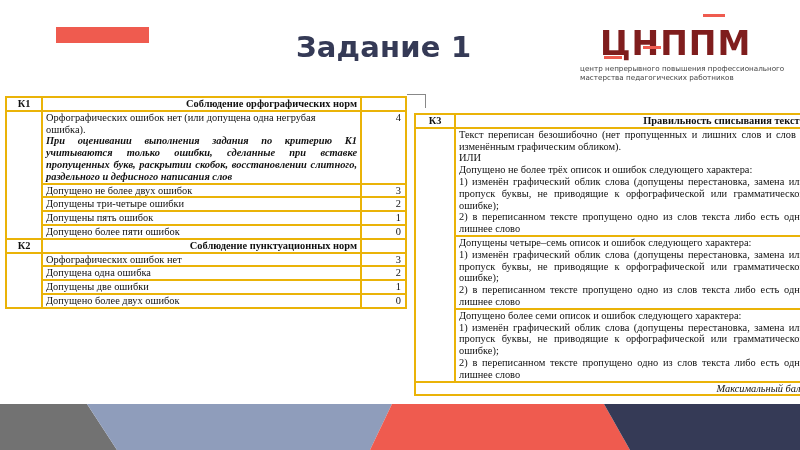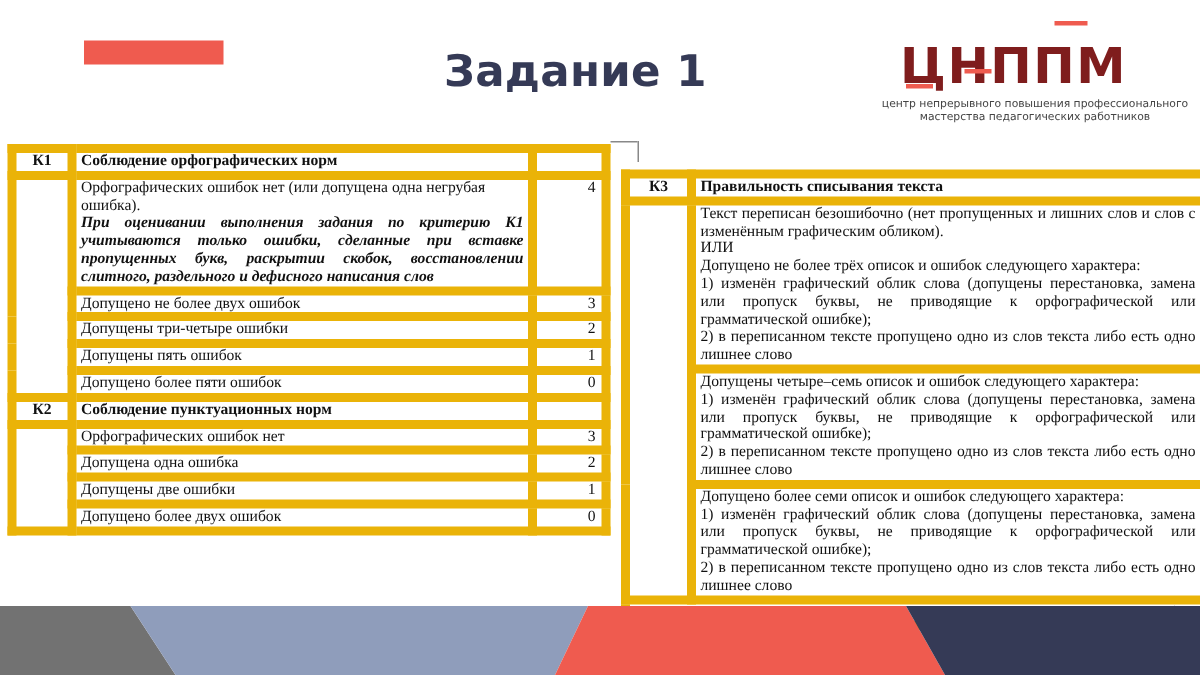--- a/index.html
+++ b/index.html
@@ -22,28 +22,28 @@
     .logo { position:absolute; left:580px; top:12px; width:210px; height:70px; }
     .logo-word {
       position:absolute; left:20px; top:14px;
       font-family:"DejaVu Sans", sans-serif; font-weight:bold;
       font-size:33px; color:#7f1d1d; letter-spacing:1px; line-height:36px;
     }
     .logo-red1 { position:absolute; left:24px; top:44px; width:18px; height:3px; background:#ef5b4f; }
     .logo-red2 { position:absolute; left:63px; top:34px; width:18px; height:3px; background:#ef5b4f; }
     .logo-red3 { position:absolute; left:123px; top:2px; width:22px; height:3px; background:#ef5b4f; }
     .logo-sub {
-      position:absolute; left:0; top:52px; width:220px; text-align:center;
+      position:absolute; left:0; top:52px; width:220px; 
       font-family:"DejaVu Sans", sans-serif; font-size:7.2px; color:#444; line-height:9px;
     }
     
     table.rubric { position:absolute; border-collapse:collapse; font-size:10.4px; line-height:11.8px; }
-    table.rubric td { border:6px solid #eab308; padding:0 3px; vertical-align:top; }
+    table.rubric td { border:2px solid #eab308; padding:0 3px; vertical-align:top; }
     table.rubric .code { text-align:center; font-weight:bold; }
-    table.rubric .title { font-weight:bold; }
+    table.rubric .title { font-weight:bold;text-align:right; }
     table.rubric .pts { text-align:center; }
     .left-table { left:5px; top:96px; width:402px; }
     .left-table .c1 { width:28px; }
     .left-table .c3 { width:36px; text-align:right; padding-right:4px; }
     .italic-note { font-weight:bold; font-style:italic; text-align:justify; }
     .right-table { left:414px; top:113px; width:436px; font-size:10px; line-height:11.6px; }
     .right-table .c1 { width:32px; }
     .right-table .c3 { width:32px; }
     .right-table .desc { text-align:justify; }
     .right-table .max-label { text-align:right; font-style:italic; }

